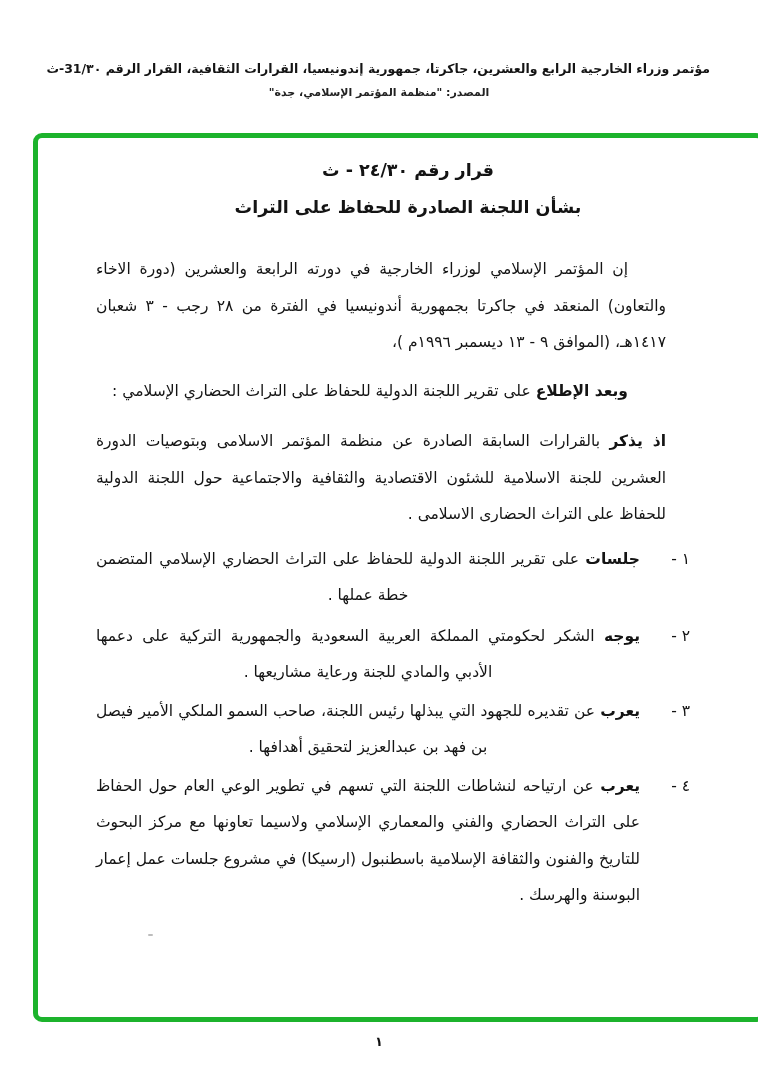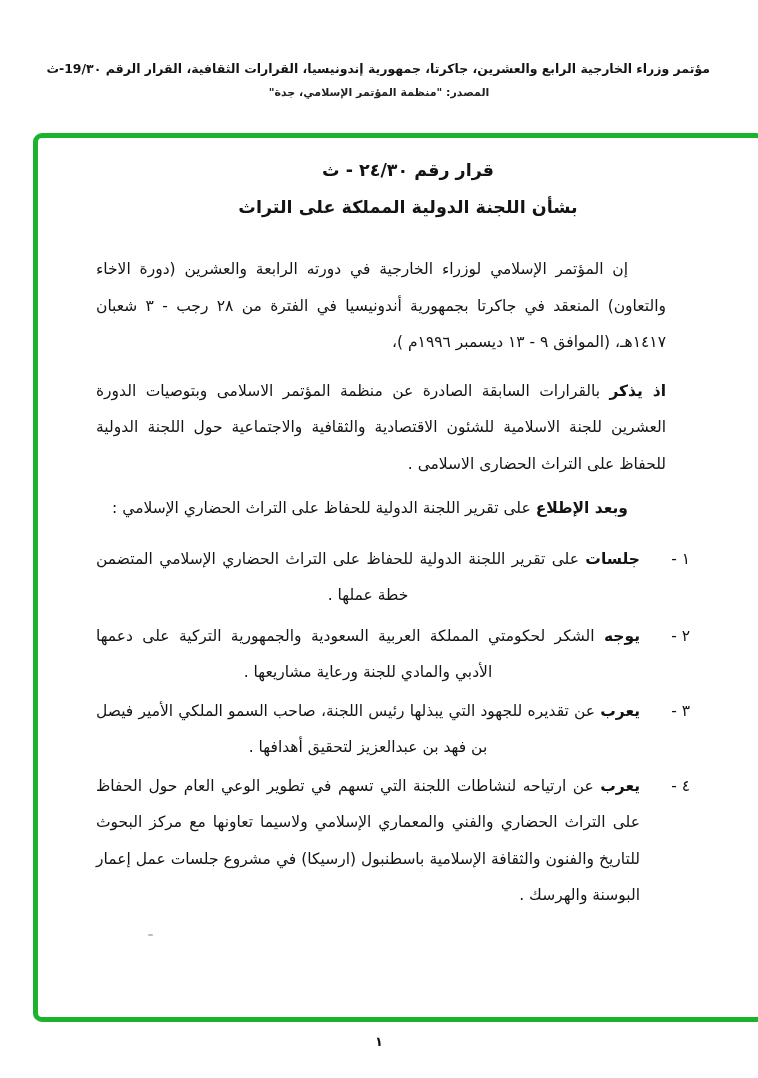--- a/index.html
+++ b/index.html
@@ -55,36 +55,36 @@
   }
   .scan-speck{
     position:absolute;left:148px;top:934px;width:5px;height:2px;
     background:#9a9a9a;opacity:.65;border-radius:1px;
   }
 </style>
 </head>
 <body style="--frame-green: #1cb32c;">
 
 <div class="header">
-  <div class="header-citation">مؤتمر وزراء الخارجية الرابع والعشرين، جاكرتا، جمهورية إندونيسيا، القرارات الثقافية، القرار الرقم 19/٣٠-ث</div>
+  <div class="header-citation">مؤتمر وزراء الخارجية الرابع والعشرين، جاكرتا، جمهورية إندونيسيا، القرارات الثقافية، القرار الرقم 31/٣٠-ث</div>
   <div class="header-source">المصدر:  "منظمة المؤتمر الإسلامي، جدة"</div>
 </div>
 
 <div class="frame">
   <div class="title">
     <div>قرار رقم ٢٤/٣٠ - ث</div>
-    <div>بشأن اللجنة الدولية المملكة على التراث</div>
+    <div>بشأن اللجنة الصادرة للحفاظ على التراث</div>
   </div>
 
   <div class="body-text">
     <p class="para indent"><span class="lead"></span><span>إن المؤتمر الإسلامي لوزراء الخارجية في دورته الرابعة والعشرين  (دورة الاخاء والتعاون) المنعقد في جاكرتا بجمهورية أندونيسيا في الفترة من ٢٨ رجب - ٣ شعبان ١٤١٧هـ، (الموافق ٩ - ١٣ ديسمبر ١٩٩٦م )،</span></p>
 
+    <p class="para p3 indent"><span class="lead">وبعد الإطلاع</span><span> على تقرير اللجنة الدولية للحفاظ على التراث الحضاري الإسلامي :</span></p>
+
     <p class="para p2"><span class="lead">اذ يذكر</span><span> بالقرارات السابقة الصادرة عن منظمة المؤتمر الاسلامى وبتوصيات الدورة العشرين للجنة الاسلامية للشئون الاقتصادية والثقافية والاجتماعية حول اللجنة الدولية للحفاظ على التراث الحضارى الاسلامى .</span></p>
-
-    <p class="para p3 indent"><span class="lead">وبعد الإطلاع</span><span> على تقرير اللجنة الدولية للحفاظ على التراث الحضاري الإسلامي :</span></p>
 
     <div class="item gap-first">
       <div class="num">١ -</div>
       <div class="itext center-last"><span class="lead">جلسات</span><span> على تقرير اللجنة الدولية للحفاظ على التراث الحضاري الإسلامي المتضمن خطة عملها .</span></div>
     </div>
 
     <div class="item item-2">
       <div class="num">٢ -</div>
       <div class="itext center-last"><span class="lead">يوجه</span><span> الشكر لحكومتي المملكة العربية السعودية والجمهورية التركية على دعمها الأدبي والمادي للجنة ورعاية مشاريعها .</span></div>
     </div>

